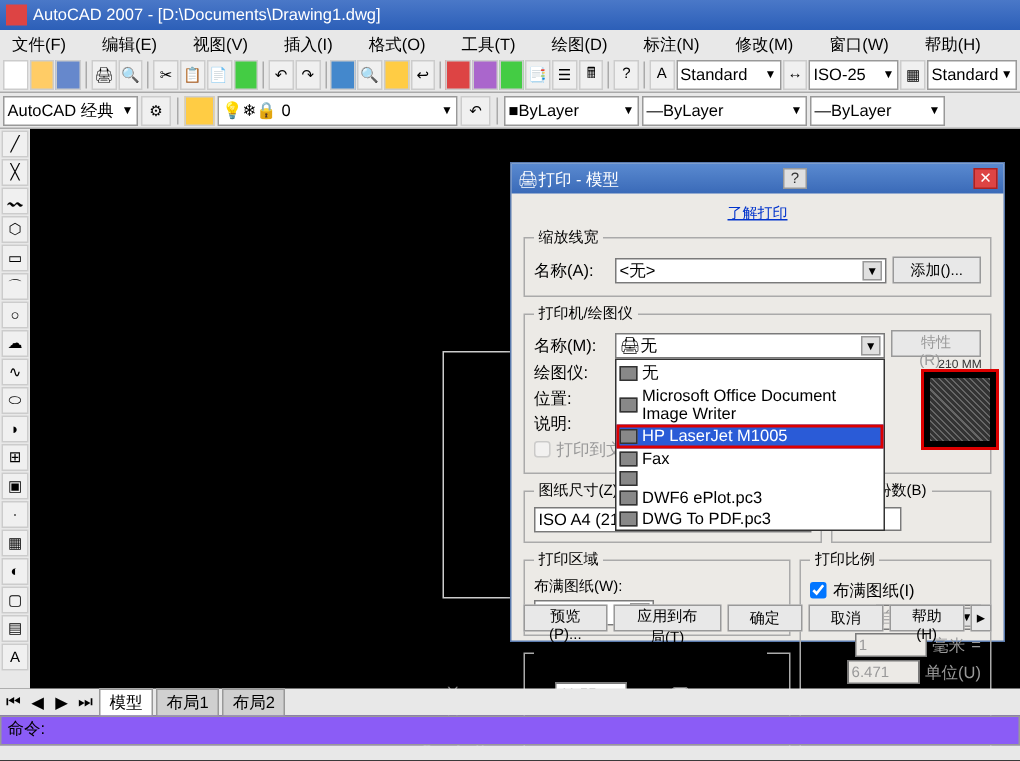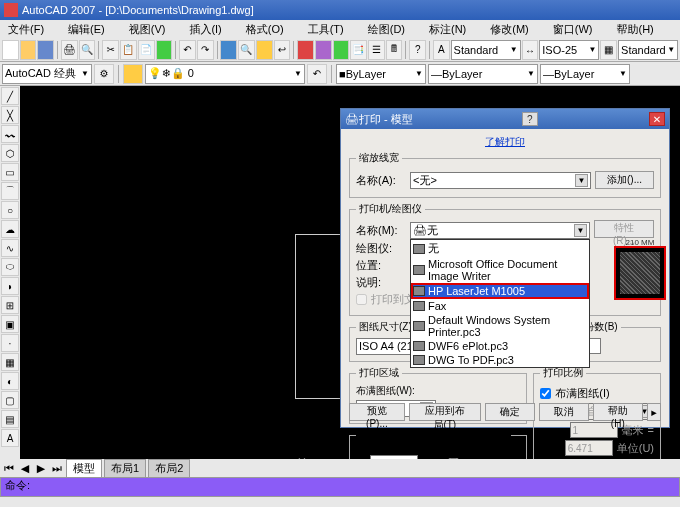--- a/index.html
+++ b/index.html
@@ -245,21 +245,20 @@
                 <div class="pi sel">
                     <span class="pic"></span>
                     <span>HP LaserJet M1005</span>
                   </div>
                 <div class="pi">
                     <span class="pic"></span>
                     <span>Fax</span>
                   </div>
                 <div class="pi">
                     <span class="pic"></span>
-                    <span>Default Windows System Printer.pc3</span>
                   </div>
                 <div class="pi">
                     <span class="pic"></span>
                     <span>DWF6 ePlot.pc3</span>
                   </div>
                 <div class="pi">
                     <span class="pic"></span>
                     <span>DWG To PDF.pc3</span>
                   </div>
               </div>

